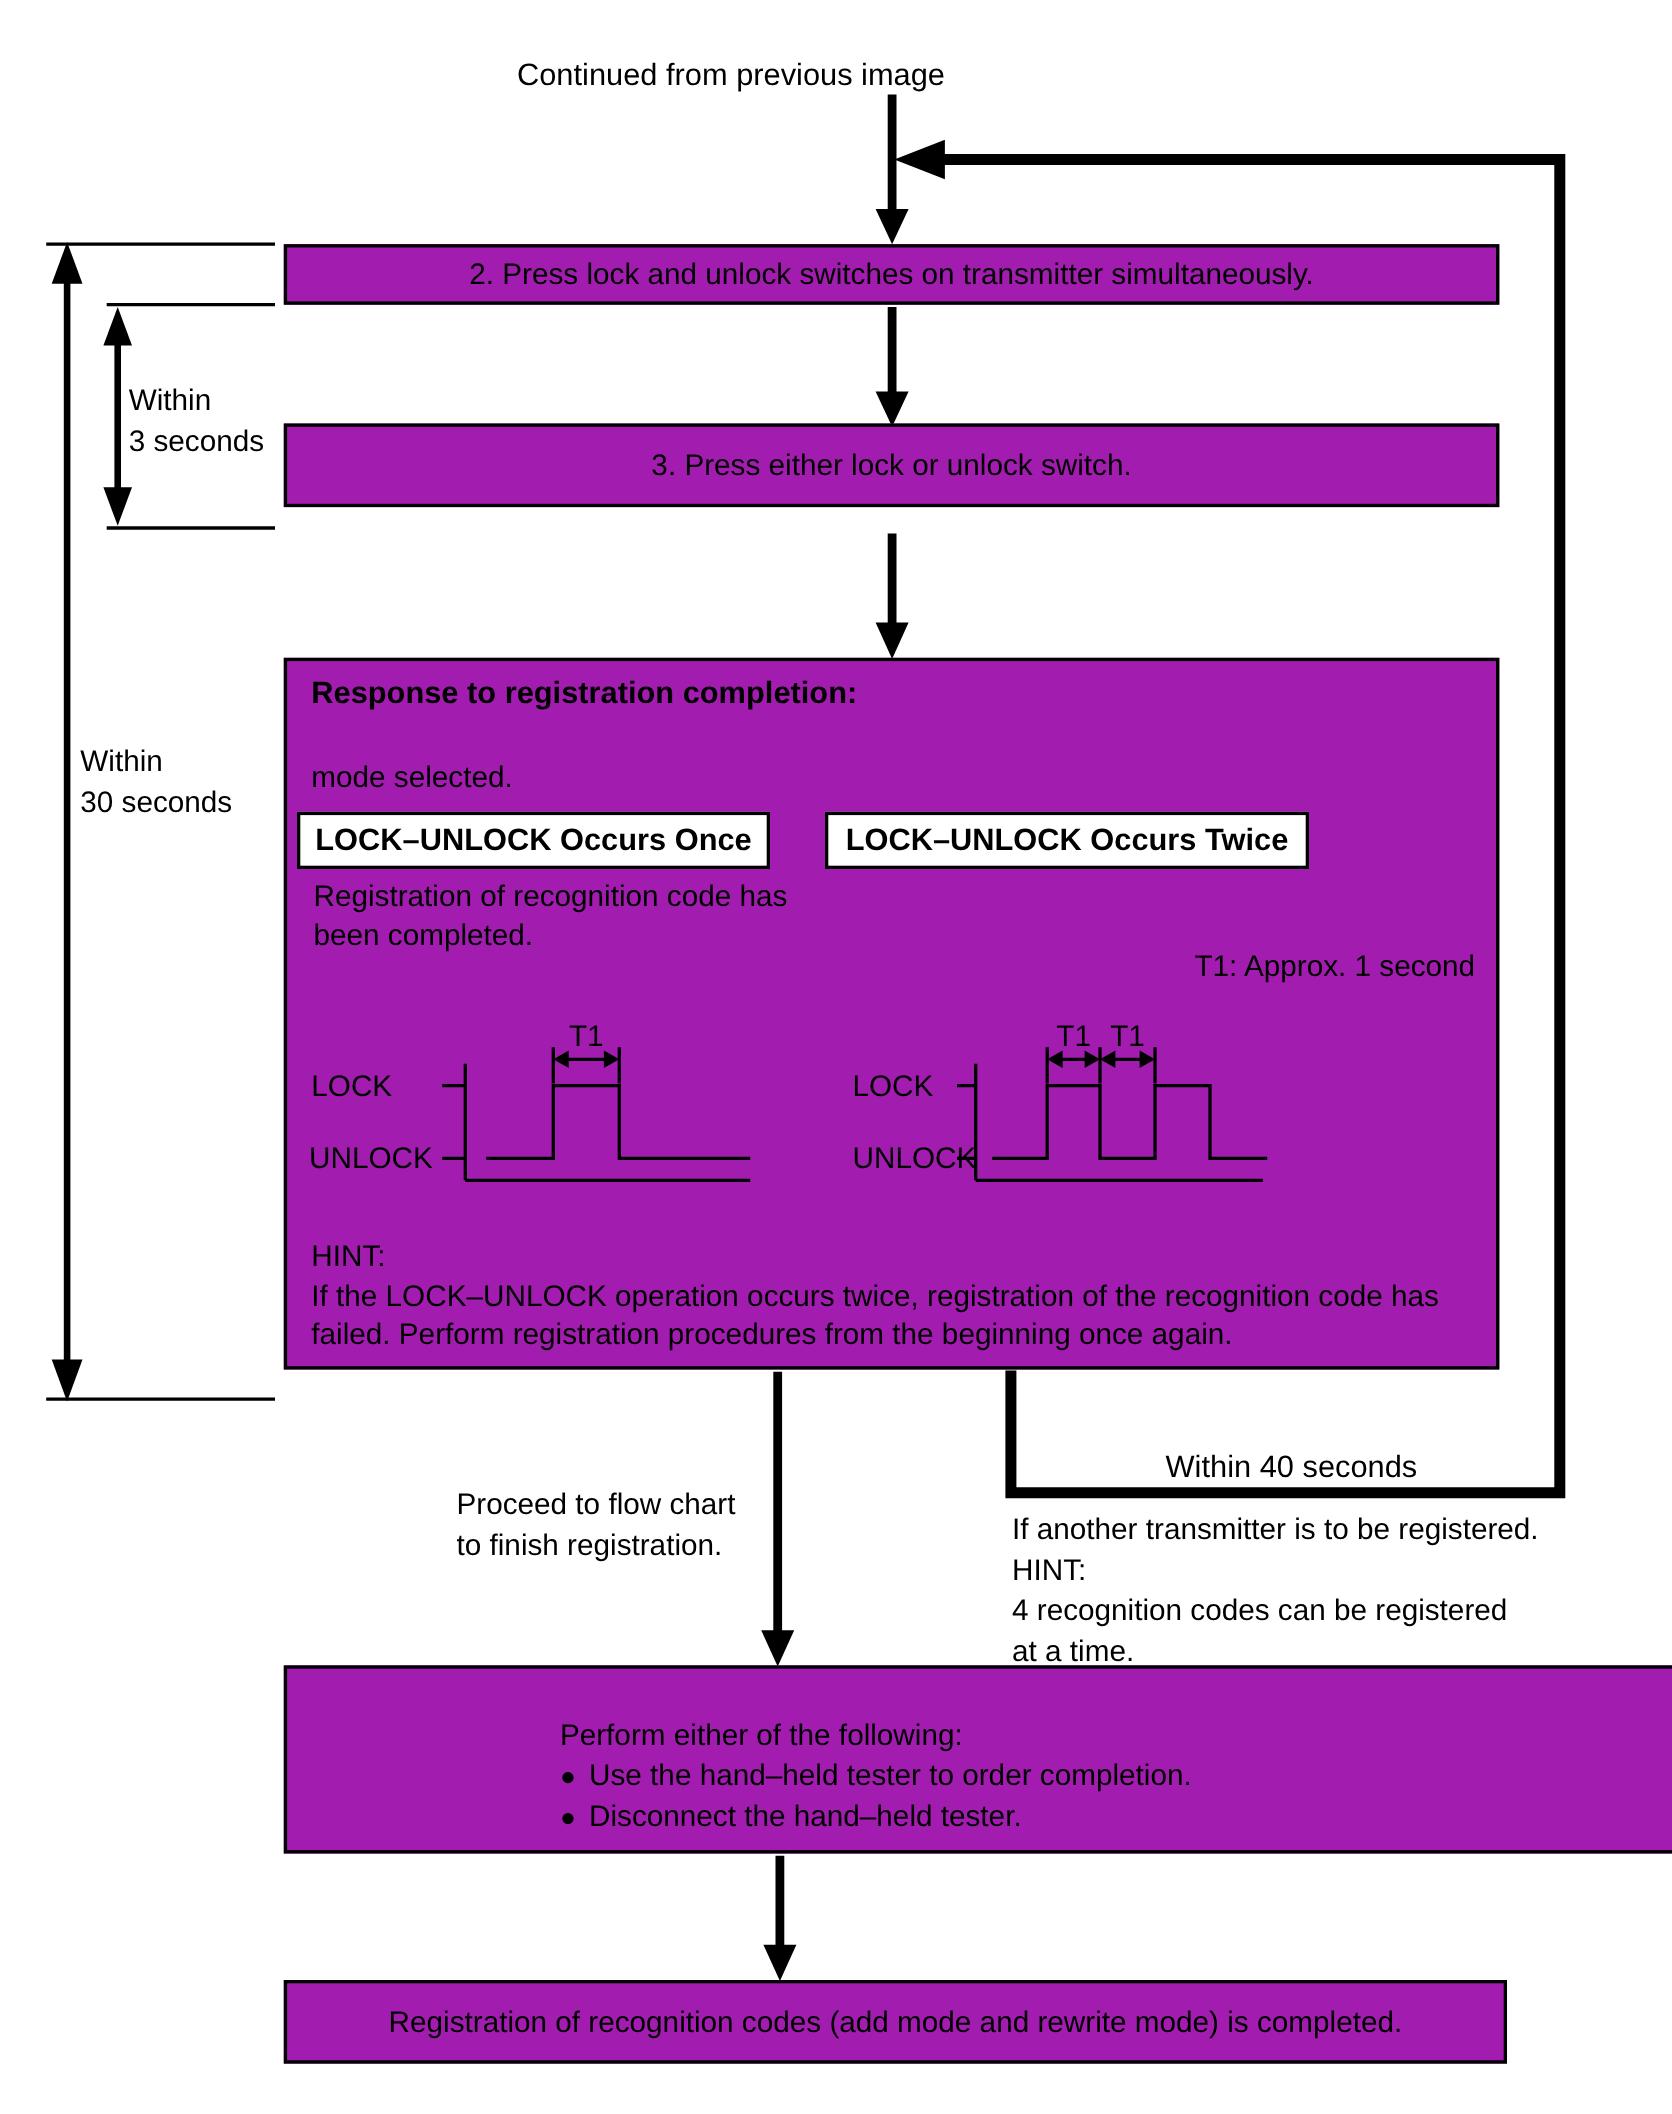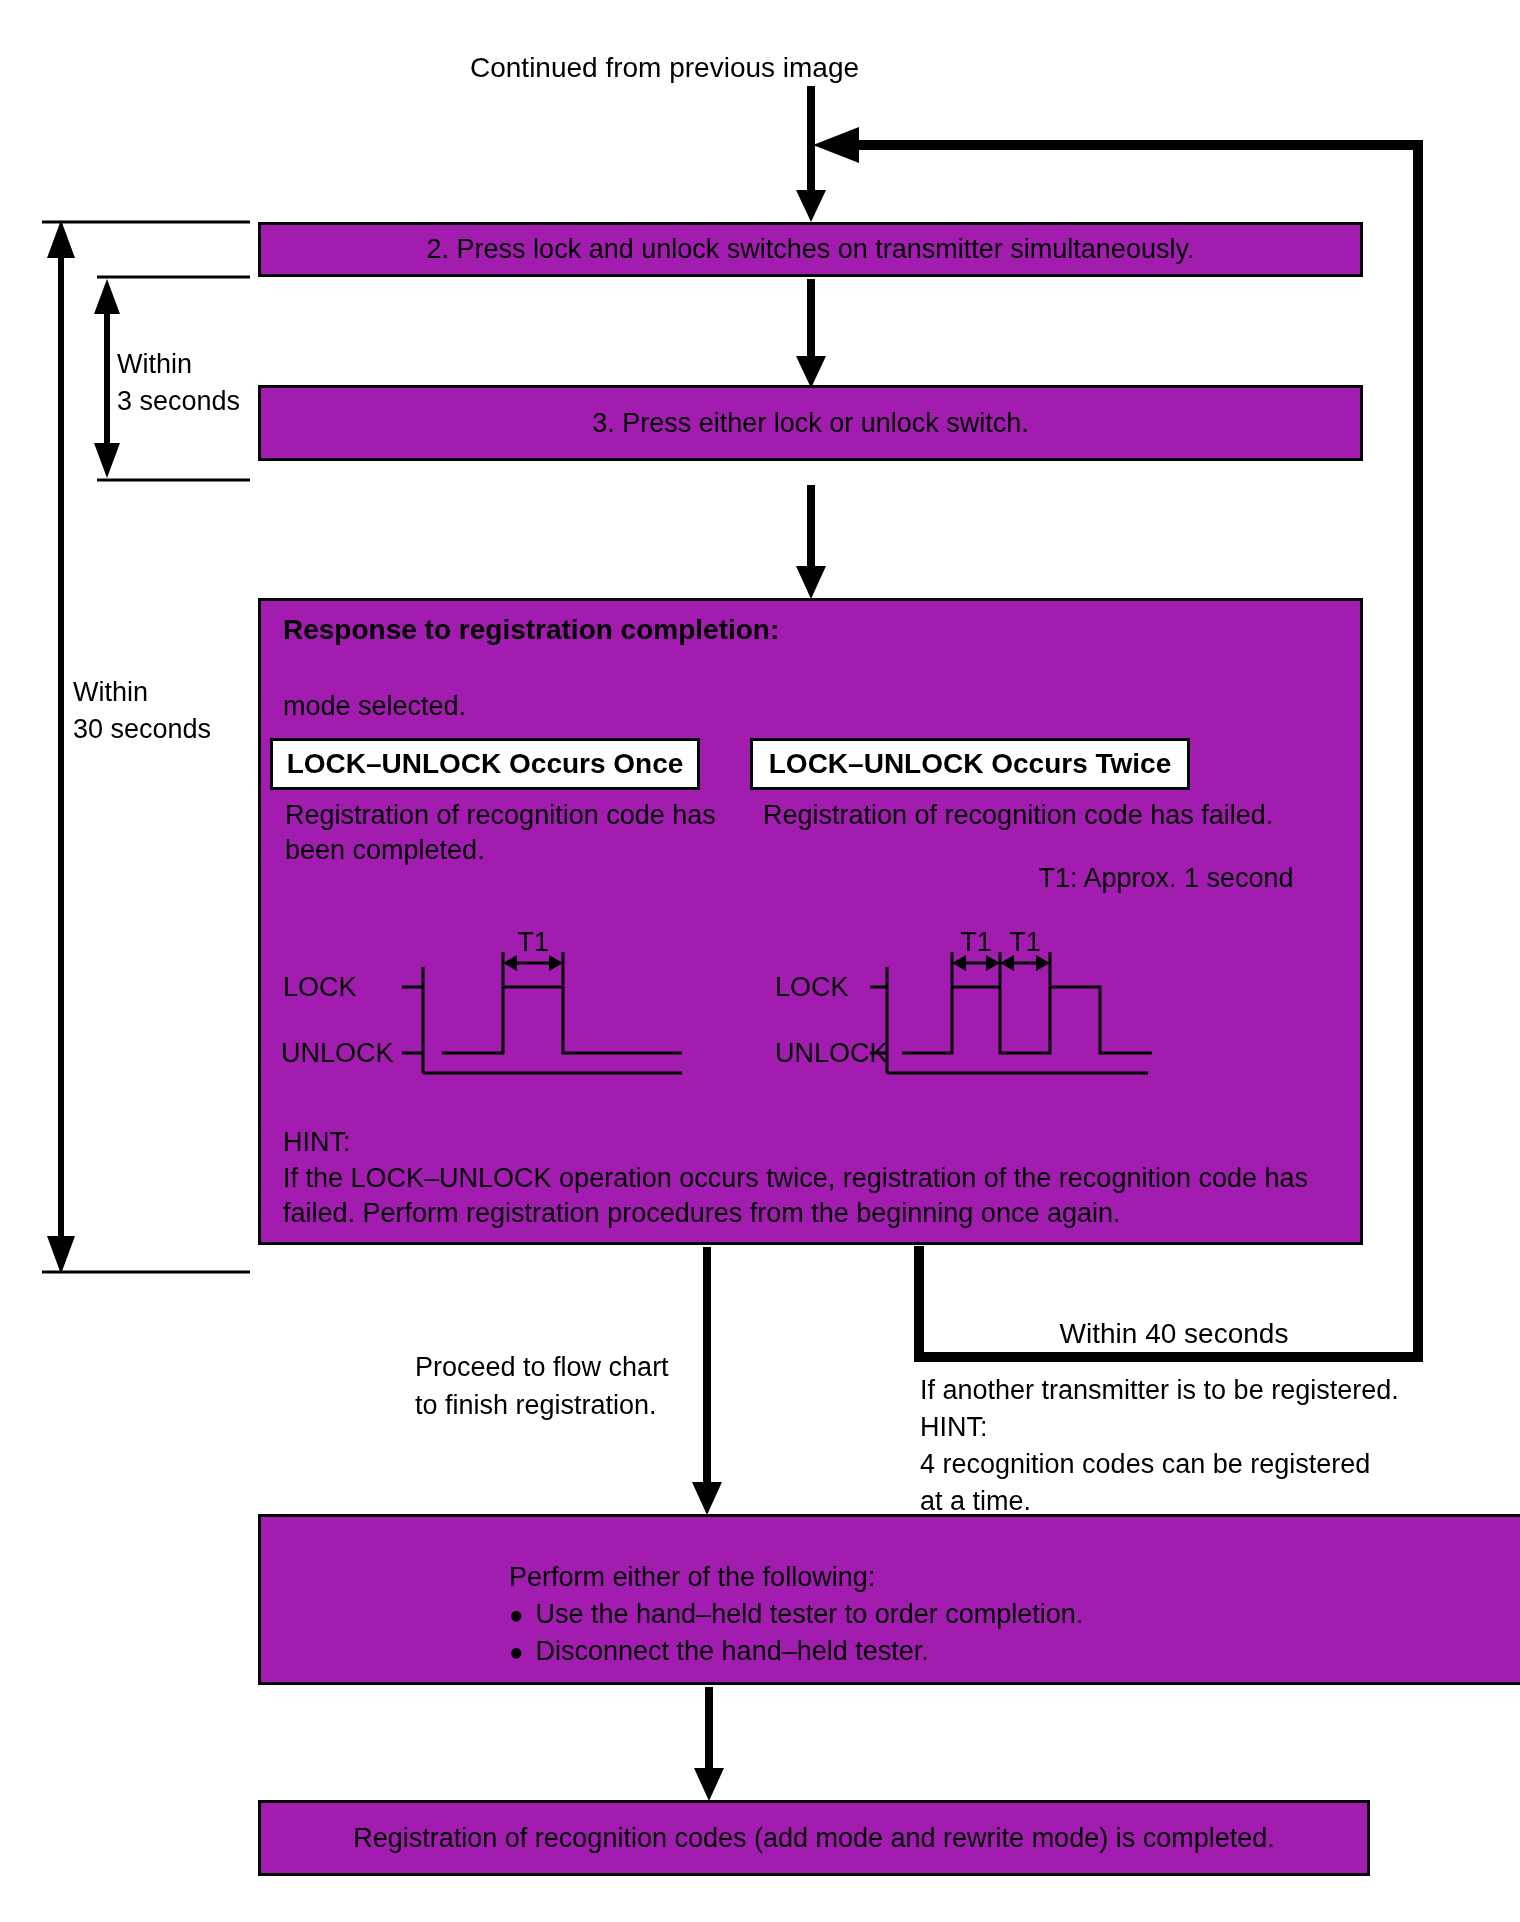--- a/index.html
+++ b/index.html
@@ -108,23 +108,22 @@
 
     <div class="labelbox" style="left:9px;top:137px;width:430px;height:52px;">
       <span>LOCK–UNLOCK Occurs Once</span>
     </div>
     <div class="labelbox" style="left:489px;top:137px;width:440px;height:52px;">
       <span>LOCK–UNLOCK Occurs Twice</span>
     </div>
 
     <div class="txt" style="left:24px;top:196px;">Registration of recognition code has</div>
     <div class="txt" style="left:24px;top:231px;">been completed.</div>
-    <div class="txt" style="left:502px;top:196px;">Registration of recognition code has failed.</div>
 
-    <div class="txt" style="left:730px;top:259px;width:350px;text-align:center;">T1: Approx. 1 second</div>
+    <div class="txt" style="left:730px;top:259px;width:350px;text-align:right;">T1: Approx. 1 second</div>
 
     <div class="wavetext" style="left:22px;top:371px;">LOCK</div>
     <div class="wavetext" style="left:20px;top:437px;">UNLOCK</div>
     <div class="wavetext ctr" style="left:242px;top:326px;width:60px;">T1</div>
     <svg style="position:absolute;left:9px;top:324px;" width="420" height="155" viewBox="0 0 420 155">
       <line x1="132" y1="62" x2="153" y2="62" stroke="#000" stroke-width="3"></line>
       <line x1="132" y1="128" x2="153" y2="128" stroke="#000" stroke-width="3"></line>
       <line x1="153" y1="42" x2="153" y2="148" stroke="#000" stroke-width="3"></line>
       <polyline points="172,128 233,128 233,62 293,62 293,128 412,128" fill="none" stroke="#000" stroke-width="3"></polyline>
       <line x1="153" y1="148" x2="412" y2="148" stroke="#000" stroke-width="3"></line>

